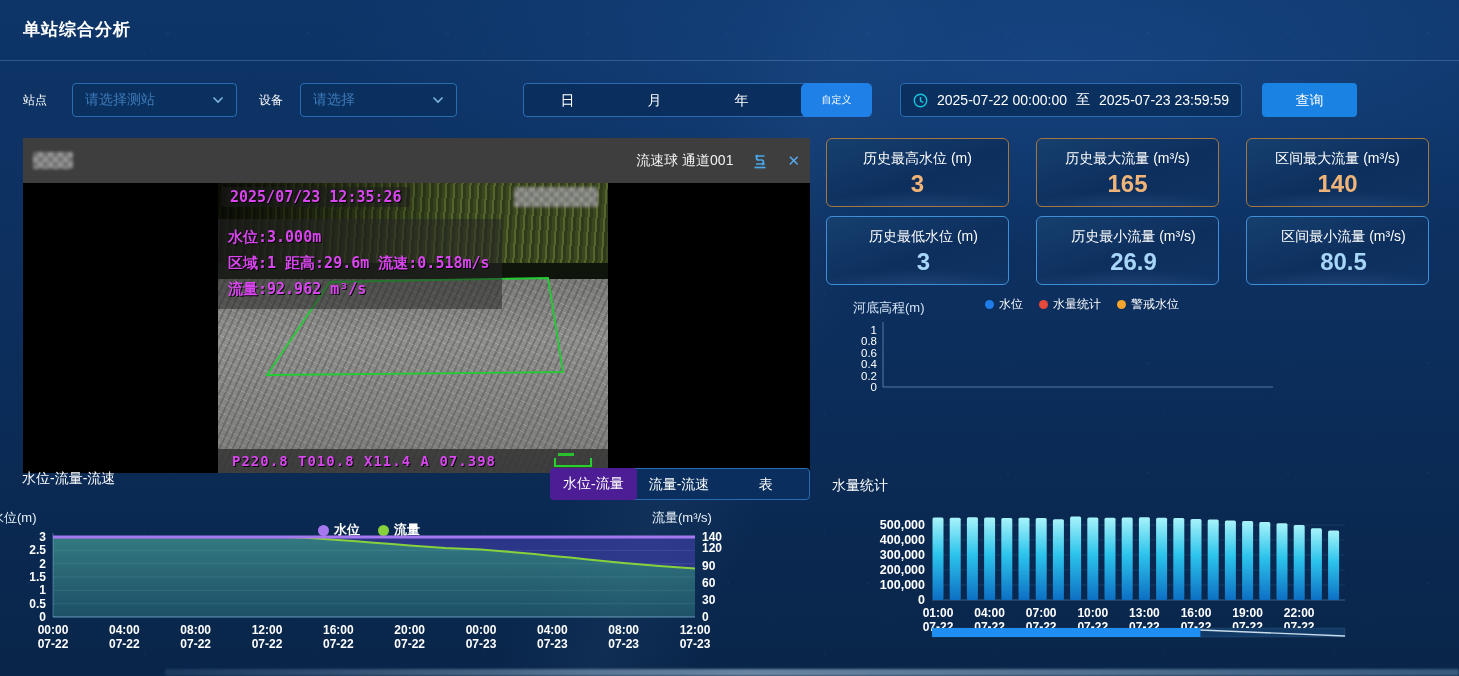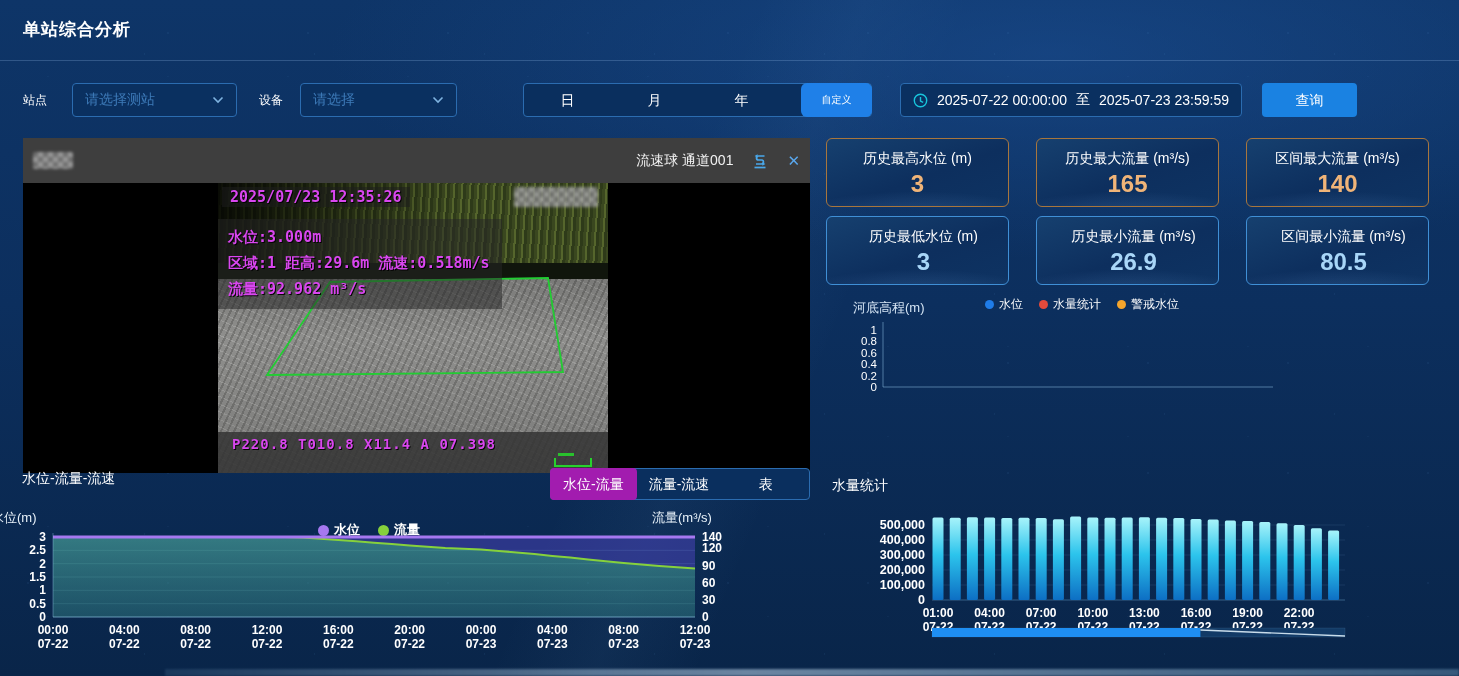--- a/index.html
+++ b/index.html
@@ -56,21 +56,21 @@
     background-image:
       repeating-linear-gradient(115deg, rgba(50,50,48,.28) 0 2px, transparent 2px 6px),
       repeating-linear-gradient(24deg, rgba(255,255,255,.16) 0 1px, transparent 1px 7px); }
   .water::after { content:""; position:absolute; inset:0;
     background:linear-gradient(180deg, rgba(0,0,0,.15), transparent 30%, rgba(60,60,60,.25) 100%); }
   .osd { font-family:"DejaVu Sans Mono","Liberation Mono",monospace; font-weight:bold; color:#d946ef;
     text-shadow:1px 1px 0 rgba(0,0,0,.9); }
   .osd-ts { position:absolute; left:4px; top:4px; background:rgba(30,30,30,.55); padding:1px 8px; font-size:15px; }
   .osd-info { position:absolute; left:0; top:36px; background:rgba(38,38,38,.52); padding:5px 12px 7px 10px;
     font-size:15px; line-height:26px; white-space:nowrap; }
-  .osd-bottom { position:absolute; left:0; right:0; bottom:0; height:41px; background:rgba(52,52,52,.85);
+  .osd-bottom { position:absolute; left:0; right:0; bottom:0; height:24px; background:rgba(52,52,52,.85);
     font-size:14px; line-height:24px; padding-left:14px; letter-spacing:1px; }
   .wm { position:absolute; right:10px; top:4px; width:84px; height:20px; }
   .g-bracket { position:absolute; right:16px; bottom:6px; width:38px; height:9px;
     border:2px solid #27d02c; border-top:none; }
   .g-dash { position:absolute; right:34px; bottom:17px; width:16px; height:3px; background:#27d02c;
     filter:blur(.7px); opacity:.9; }
   .trap { position:absolute; inset:0; }
   
   .stats-grid { left:826px; top:138px; width:604px; display:grid; grid-template-columns:repeat(3,183px);
     grid-auto-rows:69px; gap:9px 27px; }
@@ -87,21 +87,21 @@
   
   .rb-title { left:853px; top:299px; font-size:13px; color:#d4e4f4; }
   .rb-legend { left:985px; top:296px; display:flex; gap:16px; font-size:12px; align-items:center; }
   .lg-item { display:flex; align-items:center; gap:5px; cursor:pointer; }
   .lg-dot { width:9px; height:9px; border-radius:50%; }
   
   .hy-title { left:22px; top:470px; font-size:14px; }
   .tabs { left:550px; top:468px; width:260px; height:32px; background:#0a2f5e; border:1px solid #2b6cb0;
     border-radius:4px; display:flex; }
   .tab { flex:1; text-align:center; font-size:14px; line-height:30px; cursor:pointer; }
-  .tab.active { background:#a21caf; border-radius:4px; margin:-1px; line-height:32px; }
+  .tab.active { background:#4c1d95; border-radius:4px; margin:-1px; line-height:32px;font-family:Liberation Serif, serif; }
   .hy-axis { font-size:13px; color:#e8f2fa; }
   .hy-legend { left:318px; top:521px; display:flex; gap:18px; font-size:13px; font-weight:bold; align-items:center; }
   .hy-legend .lg-dot { width:11px; height:11px; }
   
   .vol-title { left:832px; top:477px; font-size:14px; }
   svg text { font-family:"Liberation Sans","DejaVu Sans",sans-serif; }
   .bottom-glow { left:165px; right:0; bottom:0; height:7px; filter:blur(1px);
     background:linear-gradient(90deg, rgba(150,200,235,.12), rgba(205,230,250,.5) 45%, rgba(160,210,240,.3)); }
 </style>
 </head>

